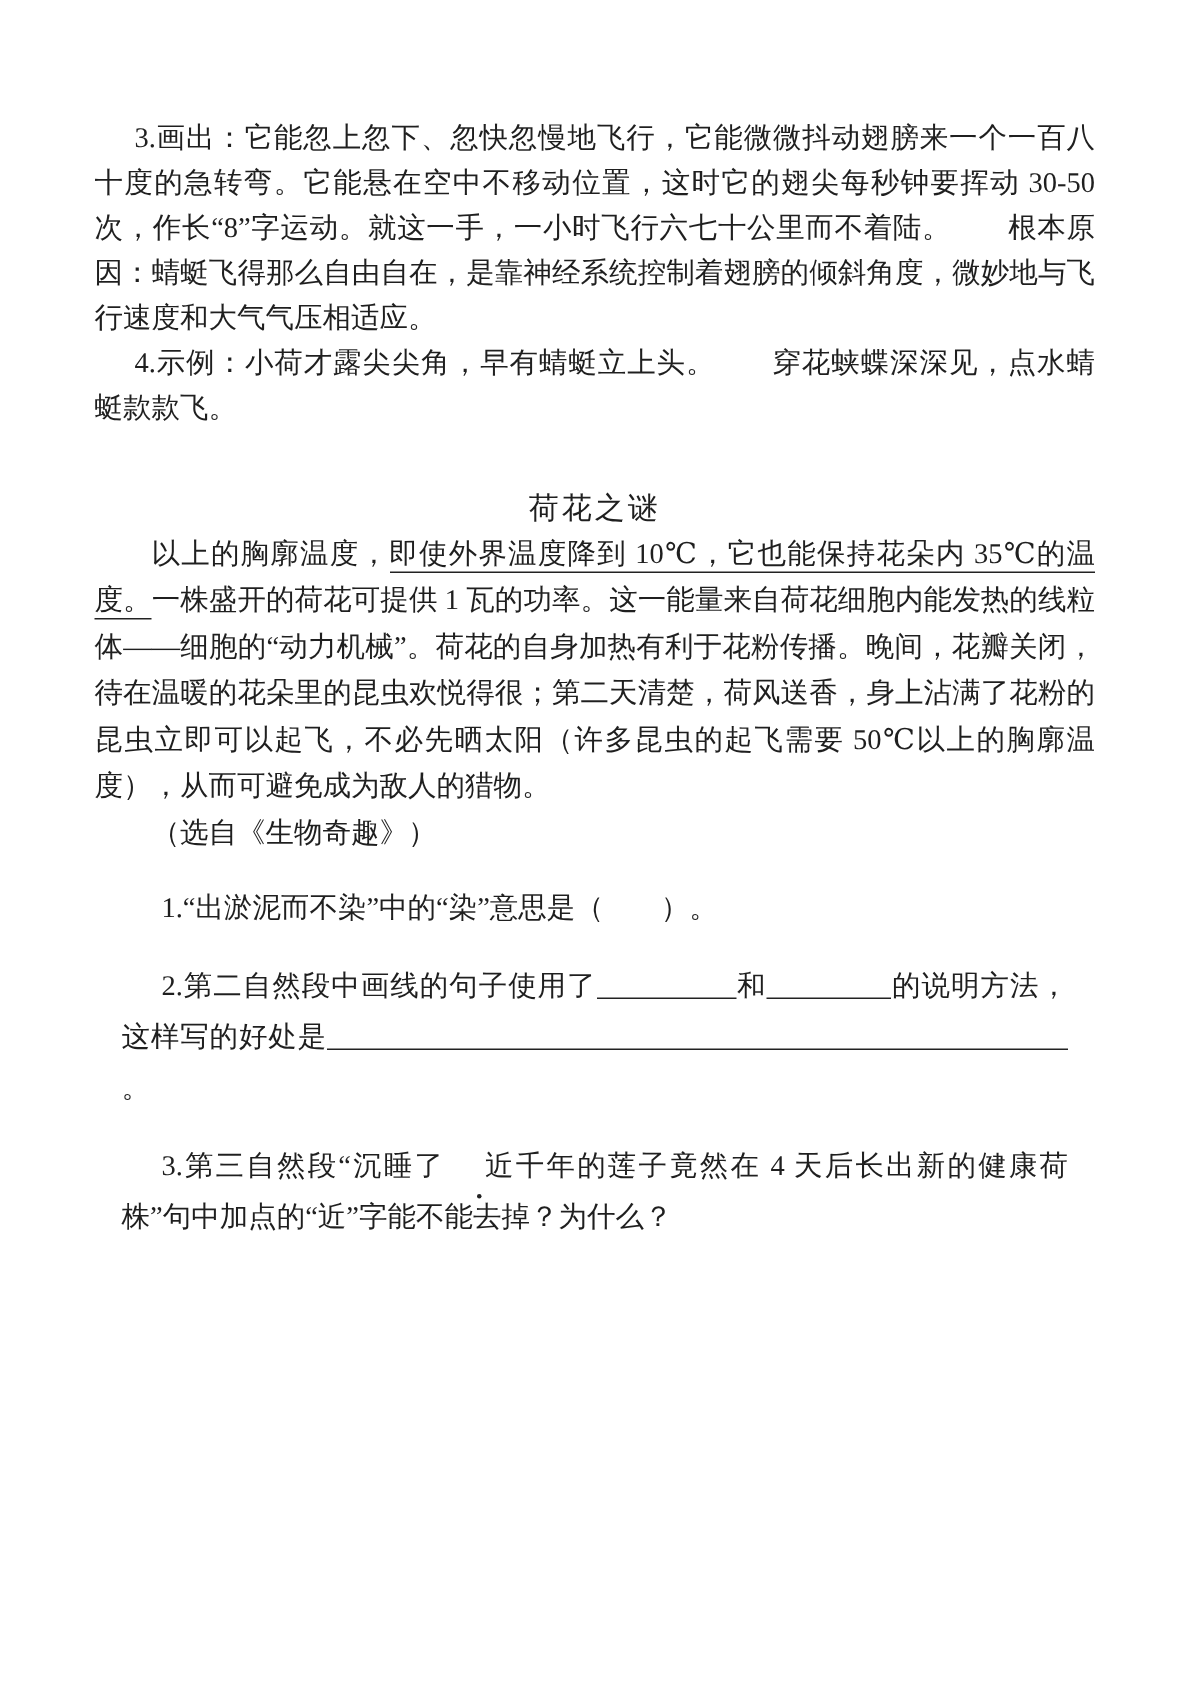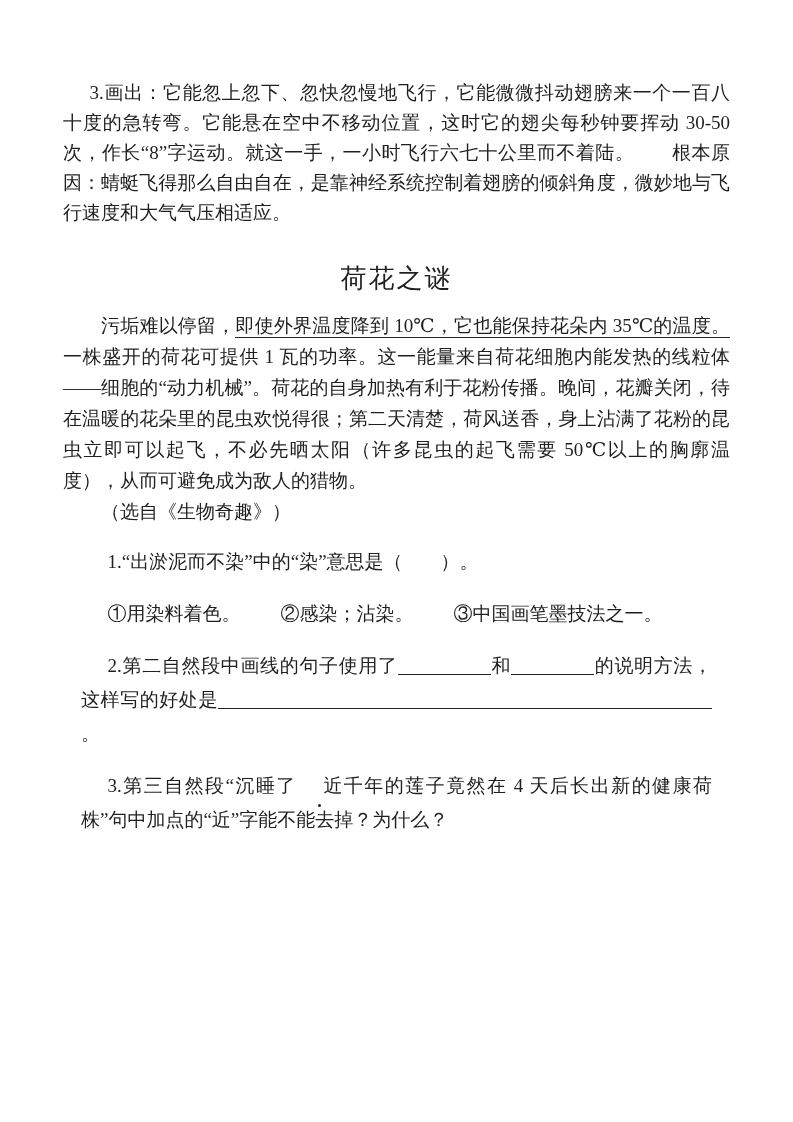--- a/index.html
+++ b/index.html
@@ -17,22 +17,22 @@
     overflow: hidden;
   }
   .answers p {
     margin: 0;
     line-height: 30px;
     text-align: justify;
     text-indent: 1.4em;
   }
   .gap-inline { margin-left: 38px; }
   .passage-title {
-    margin: 36px 0 16px 0;
-    font-size: 26px;
+    margin: 36px 0 0 0;
+    font-size: 20px;
     font-weight: normal;
     text-align: center;
     line-height: 30px;
     letter-spacing: 2px;
   }
   .passage p {
     margin: 0;
     line-height: 31px;
     text-align: justify;
     text-indent: 2em;
@@ -79,29 +79,29 @@
     background: #222;
   }
 </style>
 </head>
 <body>
 
 <div class="page">
 
   <div class="answers">
     <p><span>3.画出：它能忽上忽下、忽快忽慢地飞行，它能微微抖动翅膀来一个一百八十度的急转弯。它能悬在空中不移动位置，这时它的翅尖每秒钟要挥动 30-50 次，作长“8”字运动。就这一手，一小时飞行六七十公里而不着陆。</span><span class="gap-inline">根本原因：蜻蜓飞得那么自由自在，是靠神经系统控制着翅膀的倾斜角度，微妙地与飞行速度和大气气压相适应。</span></p>
+    <p><span>4.示例：小荷才露尖尖角，早有蜻蜓立上头。</span><span class="gap-inline">穿花蛱蝶深深见，点水蜻蜓款款飞。</span></p>
   </div>
 
   <div class="passage">
     <h1 class="passage-title">荷花之谜</h1>
-    <p><span>污垢难以停留，</span><span class="underlined">即使外界温度降到 10℃，它也能保持花朵内 35℃的温度。</span><span>一株盛开的荷花可提供 1 瓦的功率。这一能量来自荷花细胞内能发热的线粒体——细胞的“动力机械”。荷花的自身加热有利于花粉传播。晚间，花瓣关闭，待在温暖的花朵里的昆虫欢悦得很；第二天清楚，荷风送香，身上沾满了花粉的昆虫立即可以起飞，不必先晒太阳（许多昆虫的起飞需要 50℃以上的胸廓温度），从而可避免成为敌人的猎物。</span></p>
+    <p><span>以上的胸廓温度，</span><span class="underlined">即使外界温度降到 10℃，它也能保持花朵内 35℃的温度。</span><span>一株盛开的荷花可提供 1 瓦的功率。这一能量来自荷花细胞内能发热的线粒体——细胞的“动力机械”。荷花的自身加热有利于花粉传播。晚间，花瓣关闭，待在温暖的花朵里的昆虫欢悦得很；第二天清楚，荷风送香，身上沾满了花粉的昆虫立即可以起飞，不必先晒太阳（许多昆虫的起飞需要 50℃以上的胸廓温度），从而可避免成为敌人的猎物。</span></p>
     <p class="source-line">（选自《生物奇趣》）</p>
   </div>
 
   <div class="questions">
     <p>1.“出淤泥而不染”中的“染”意思是（　　）。</p>
-    <p class="options-line"><span class="opt">①用染料着色。</span><span class="opt">②感染；沾染。</span><span class="opt">③中国画笔墨技法之一。</span></p>
     <p><span>2.第二自然段中画线的句子使用了</span><span class="blank blank-sm1"></span><span>和</span><span class="blank blank-sm2"></span><span>的说明方法，这样写的好处是</span><span class="blank blank-lg"></span><span>。</span></p>
     <p><span>3.第三自然段“沉睡了</span><span class="dotted">近</span><span>千年的莲子竟然在 4 天后长出新的健康荷株”句中加点的“近”字能不能去掉？为什么？</span></p>
 
   </div>
 
 </div>
 
 </body></html>

